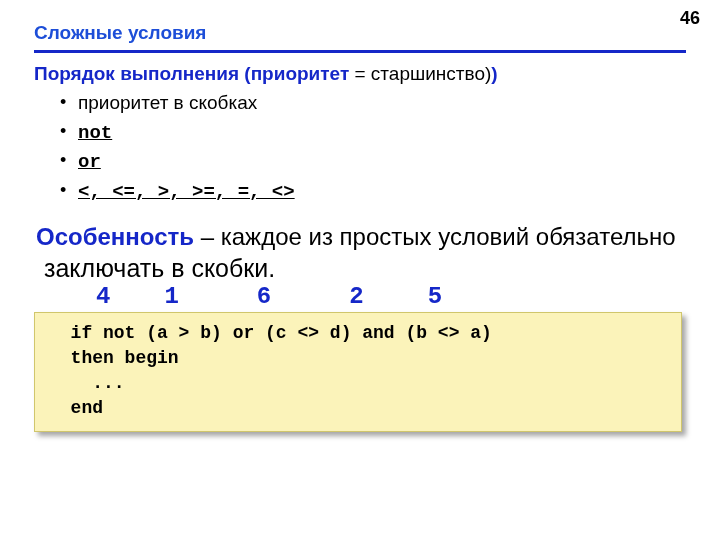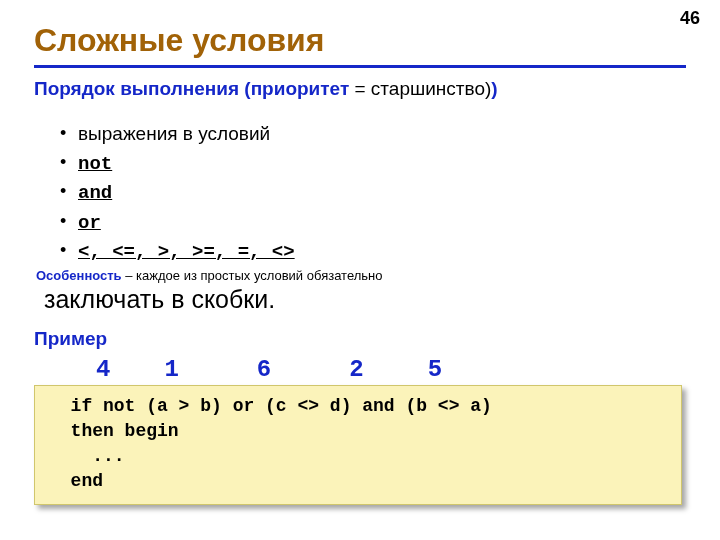--- a/index.html
+++ b/index.html
@@ -1,27 +1,27 @@
 <!DOCTYPE html>
 <html><head>
 <meta charset="utf-8">
 <style>
   * { margin: 0; padding: 0; box-sizing: border-box; }
   html, body { width: 720px; height: 540px; background: #fff; font-family: Arial, Helvetica, sans-serif; }
   .slide { position: relative; width: 720px; height: 432px; padding: 22px 34px 0 34px; color: #000; }
   .page-num { position: absolute; top: 8px; right: 20px; font-size: 18px; font-weight: bold; color: #000; }
-  .title { font-size: 32px; font-weight: bold; color: #a16207; padding-bottom: 4px; }
+  .title { font-size: 19px; font-weight: bold; color: #1d4ed8; padding-bottom: 4px; }
   .title-rule { border: none; border-top: 3px solid #1527c8; margin-top: 2px; margin-bottom: 10px; }
-  .section { font-size: 19px; font-weight: bold; color: #1527c8; margin-top: 6px; margin-bottom: 20px; }
+  .section { font-size: 19px; font-weight: bold; color: #1527c8; margin-top: 6px; margin-bottom: 4px; }
   .section .suffix { color: #000; font-weight: normal; }
   .bullets { list-style: none; margin-left: 26px; font-size: 19px; line-height: 1.5; }
   .bullets li { position: relative; padding-left: 18px; }
   .bullets li::before { content: "•"; position: absolute; left: 0; top: 0; font-size: 18px; color: #000; }
   .mono { font-family: "Courier New", monospace; font-weight: bold; text-decoration: underline; }
-  .feature-line { font-size: 13px; margin-left: 2px; line-height: 1.4; }
+  .feature-line { font-size: 24px; margin-top: 14px; margin-left: 2px; line-height: 1.4; }
   .feature-line .lead { font-weight: bold; color: #1527c8; }
   .feature-cont { font-size: 25px; margin-left: 10px; }
   .example-label { font-size: 19px; font-weight: bold; color: #1527c8; margin-top: 14px; margin-bottom: 6px; }
   .digits-row { font-family: "Courier New", monospace; font-size: 24px; font-weight: bold; color: #1527c8; margin-left: 62px; letter-spacing: 0; }
   .digits-row span { display: inline-block; }
   .codebox { background: #fbf3ba; border: 1px solid #d0c66c; box-shadow: 4px 4px 5px rgba(0,0,0,0.35); margin-top: 2px; padding: 8px 8px 10px 14px; font-family: "Courier New", monospace; font-size: 18px; font-weight: bold; color: #000; line-height: 1.4; white-space: pre; width: 648px; }
   .d1 { width: 54px; }
   .d2 { width: 78px; }
   .d3 { width: 78px; }
   .d4 { width: 64px; }
@@ -35,33 +35,31 @@
   <div class="page-num">46</div>
 
   <div class="title">Сложные условия</div>
   <hr class="title-rule">
 
   <div class="section">
     <span>Порядок выполнения (приоритет</span><span class="suffix"> = старшинство)</span><span>)</span>
   </div>
 
   <ul class="bullets">
-    <li><span>выражения в условий</span></li>
+    <li><span>приоритет в скобках</span></li>
     <li><span class="mono">not</span></li>
-    <li><span class="mono">and</span></li>
     <li><span class="mono">or</span></li>
     <li><span class="mono">&lt;, &lt;=, &gt;, &gt;=, =, &lt;&gt;</span></li>
   </ul>
 
   <div class="feature-line">
     <span class="lead">Особенность</span><span> – </span><span>каждое из простых условий обязательно</span>
   </div>
   <div class="feature-cont">заключать в скобки.</div>
 
-  <div class="example-label">Пример</div>
 
   <div class="digits-row">
     <span class="d1">4</span>
     <span class="d2">1</span>
     <span class="d3">6</span>
     <span class="d4">2</span>
     <span class="d5">5</span>
   </div>
 
   <div class="codebox">  if not (a &gt; b) or (c &lt;&gt; d) and (b &lt;&gt; a)

